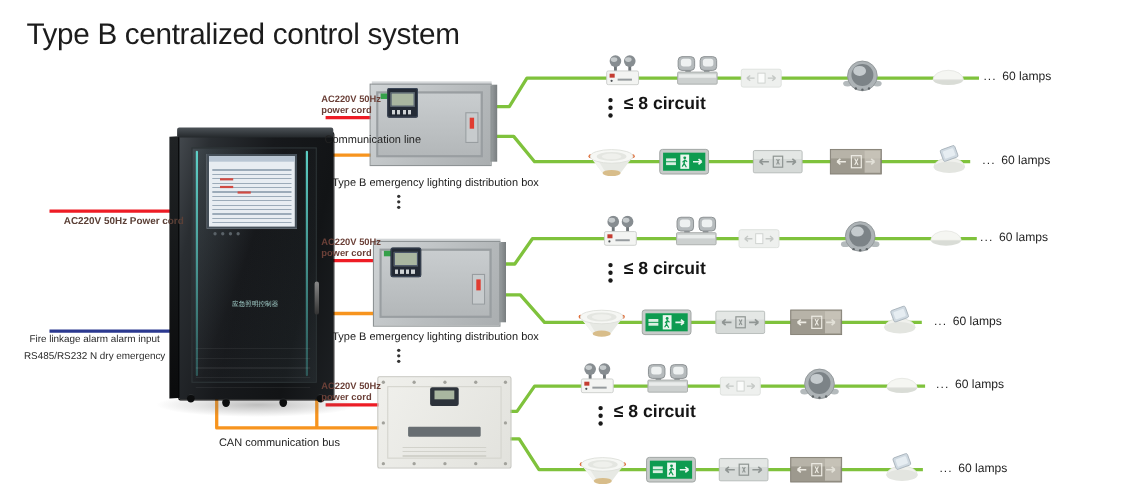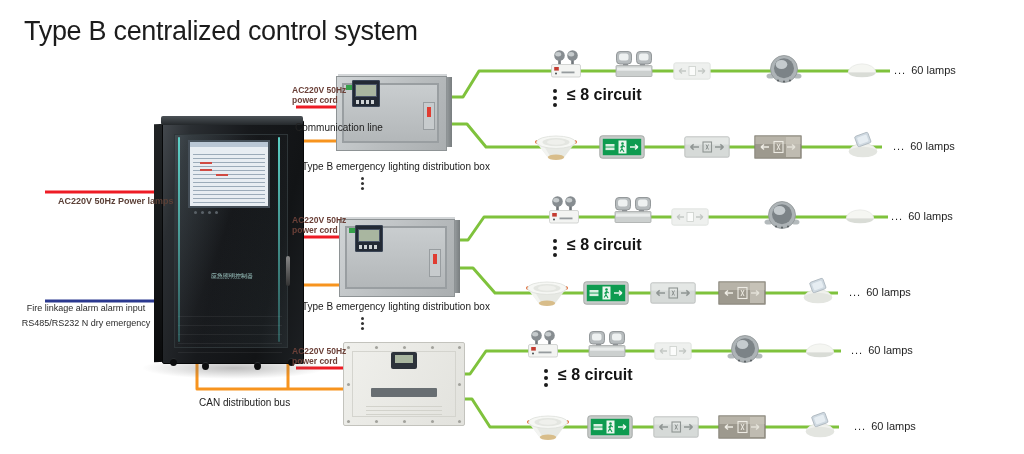--- a/index.html
+++ b/index.html
@@ -153,25 +153,25 @@
   <div class="dbox3" style="left:343px;top:342px;width:120px;height:82px;">
     <div class="inner"></div>
     <div class="screws"></div>
     <div class="disp">
         <div class="lcd"></div>
       </div>
     <div class="strip"></div>
     <div class="vents"></div>
   </div>
 
-  <div class="leftlbl" style="left:58px;top:196px;width:100px;font-weight:bold;color:#5b4037;">AC220V 50Hz  Power lamps</div>
+  <div class="leftlbl" style="left:58px;top:196px;width:100px;font-weight:bold;color:#5b4037;">AC220V 50Hz  Power cord</div>
   <div class="leftlbl" style="left:18px;top:303px;width:136px;">Fire linkage alarm alarm input</div>
   <div class="leftlbl" style="left:18px;top:318px;width:136px;">RS485/RS232 N dry emergency</div>
   <div class="smalllbl" style="left:253px;top:122px;margin-left:42px;">Communication line</div>
-  <div class="smalllbl" style="left:199px;top:397px;">CAN distribution bus</div>
+  <div class="smalllbl" style="left:199px;top:397px;">CAN communication bus</div>
 
   <div class="aclbl" style="left:292px;top:86px;width:52px;">
     <span>AC220V 50Hz</span><br>
     <span>power cord</span>
   </div>
   <div class="aclbl" style="left:292px;top:216px;width:52px;">
     <span>AC220V 50Hz</span><br>
     <span>power cord</span>
   </div>
   <div class="aclbl" style="left:292px;top:347px;width:52px;">

